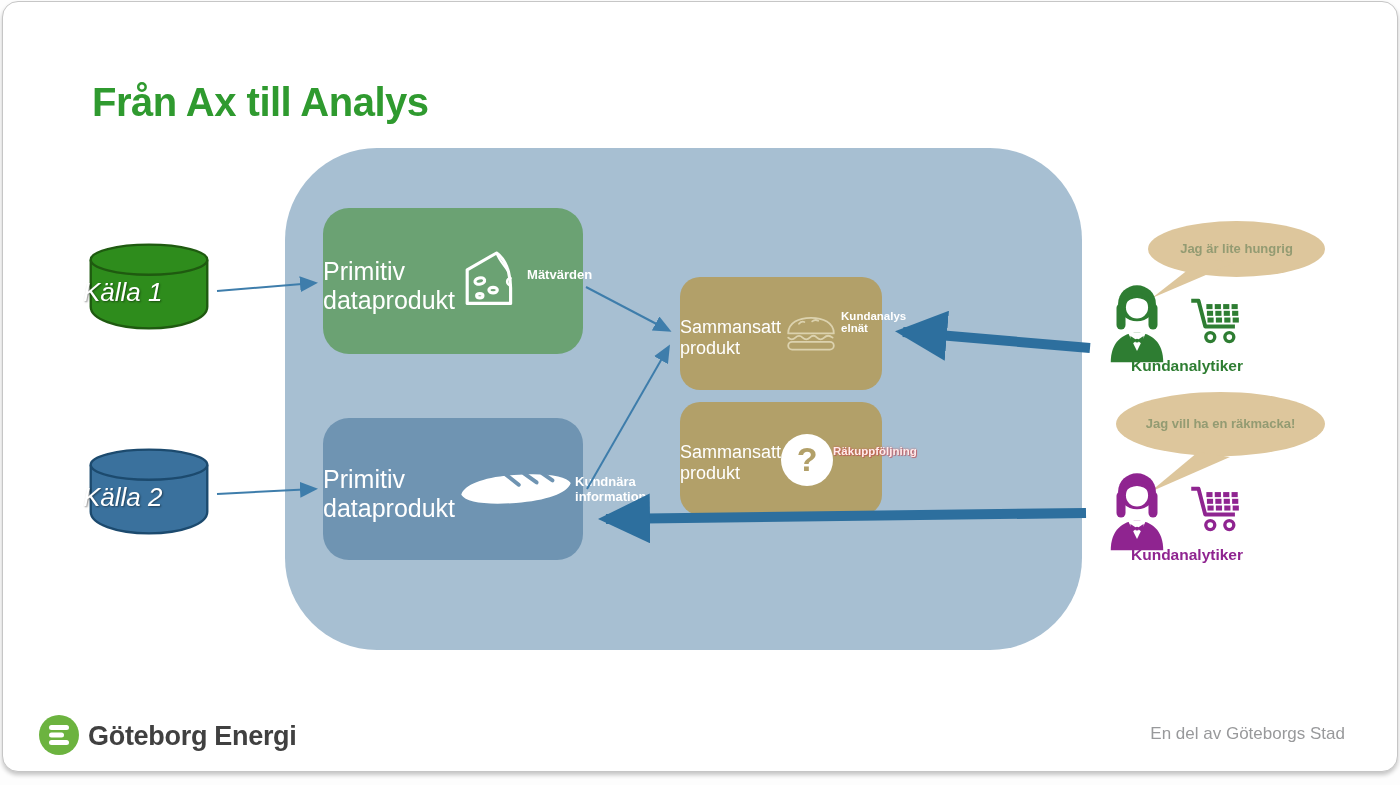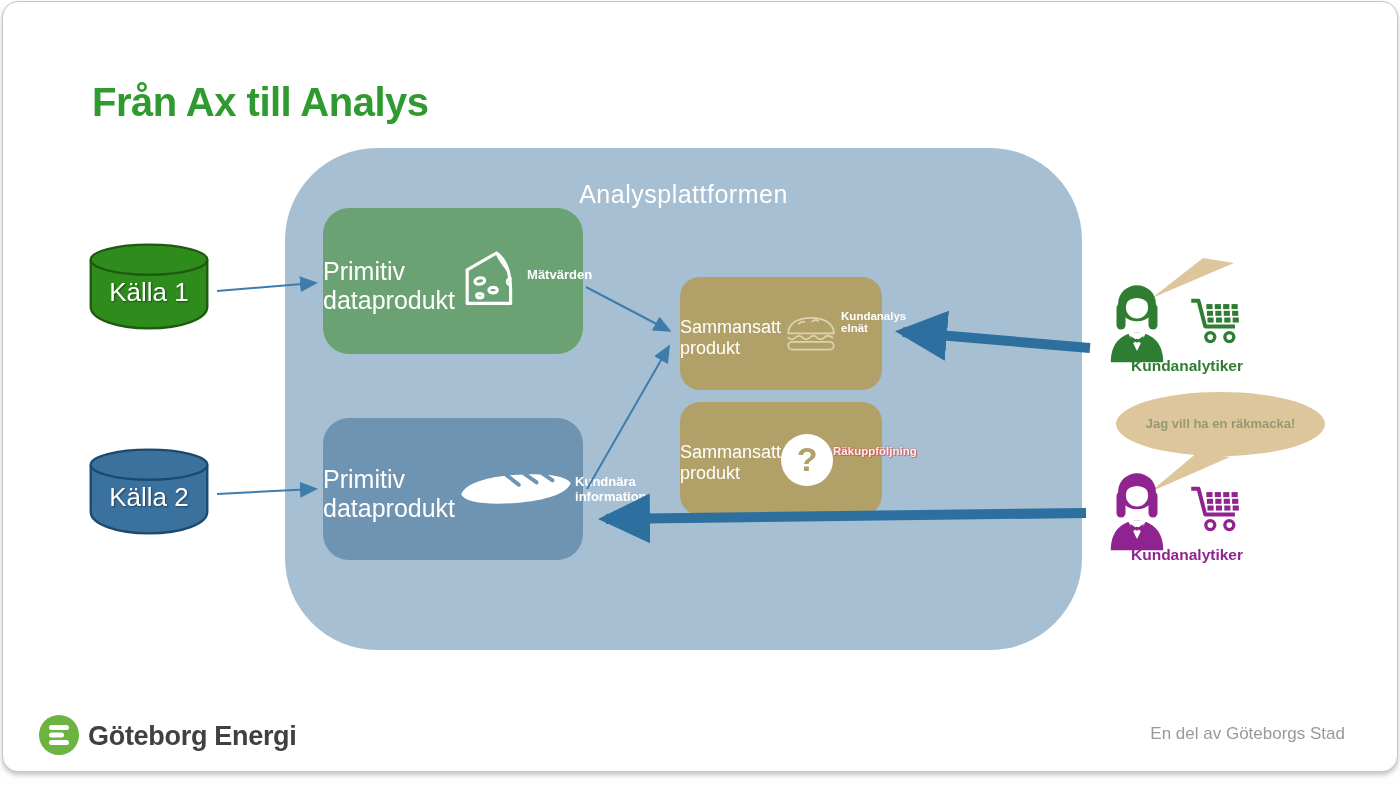--- a/index.html
+++ b/index.html
@@ -37,23 +37,23 @@
   .caption-red { color:#ffecec; text-shadow:0 0 2px #cc4a4a, 1px 1px 0 rgba(190,70,80,.55); }
   .icon-zone { flex:1; display:flex; align-items:center; justify-content:center; }
   .q-circle { width:52px; height:52px; border-radius:50%; background:#ffffff;
               display:flex; align-items:center; justify-content:center;
               color:#b2a069; font-size:34px; font-weight:bold; }
 
   
   .cyl { width:132px; height:94px; }
   .cyl-wrap-1 { left:83px; top:239px; width:132px; height:94px; }
   .cyl-wrap-2 { left:83px; top:444px; width:132px; height:94px; }
-  .cyl-label { position:absolute; left:0; top:40%; width:100%; text-align:center;
+  .cyl-label { position:absolute; left:0; top:40%; width:100%; 
                color:#fff; font-size:26px; font-weight:300;
-               text-shadow:1px 1px 2px rgba(0,0,0,.45); }
+               text-shadow:1px 1px 2px rgba(0,0,0,.45);font-style:italic; }
 
   
   .bubble { background:#ddc69c; border-radius:50%;
             display:flex; align-items:center; justify-content:center; text-align:center;
             color:#939b72; font-size:13px; font-weight:bold; line-height:1.35; }
   .bubble-1 { left:1148px; top:221px; width:177px; height:56px; }
   .bubble-2 { left:1116px; top:392px; width:209px; height:64px; padding:0 26px; }
   .person-1 { left:1093px; top:282px; width:88px; height:82px; color:#2e7d32; }
   .person-2 { left:1093px; top:470px; width:88px; height:82px; color:#8f2490; }
   .cart-1 { left:1188px; top:294px; width:58px; height:56px; color:#2e7d32; }
@@ -72,21 +72,20 @@
 </style>
 </head>
 <body>
 
 <div id="canvas">
   <div class="slide"></div>
 
   <div class="abs page-title">Från Ax till Analys</div>
 
   <div class="abs platform"></div>
-  <div class="abs platform-label">Analysplattformen</div>
 
   <div class="abs cyl-wrap-1">
     <svg class="cyl" viewBox="0 0 140 100">
       <path d="M8,22 L8,72 C8,85 35,95 70,95 C105,95 132,85 132,72 L132,22" fill="#2e8c1c" stroke="#1f5a10" stroke-width="2.5"></path>
       <ellipse cx="70" cy="22" rx="62" ry="16" fill="#2e8c1c" stroke="#1f5a10" stroke-width="2.5"></ellipse>
     </svg>
     <div class="cyl-label">Källa 1</div>
   </div>
   <div class="abs cyl-wrap-2">
     <svg class="cyl" viewBox="0 0 140 100">
@@ -139,20 +138,23 @@
   </div>
 
   <div class="abs box box-tan-2">
     <div class="box-title-sm">Sammansatt produkt</div>
     <div class="icon-zone" style="margin-top:2px">
       <div class="q-circle">?</div>
     </div>
     <div class="box-caption-sm caption-red" style="margin-bottom:7px; margin-top:-8px">Räkuppföljning</div>
   </div>
 
+  <div class="abs bubble bubble-1">
+    <span>Jag är lite hungrig</span>
+  </div>
   <div class="abs bubble bubble-2">
     <span>Jag vill ha en räkmacka!</span>
   </div>
 
   <svg class="abs overlay">
     <defs>
       <marker id="thin-head" markerWidth="9" markerHeight="8" refX="7" refY="4" orient="auto">
         <path d="M0,0 L9,4 L0,8 Z" fill="#3e7dab"></path>
       </marker>
       <marker id="thick-head" markerWidth="5.2" markerHeight="5" refX="4.4" refY="2.5" orient="auto">

